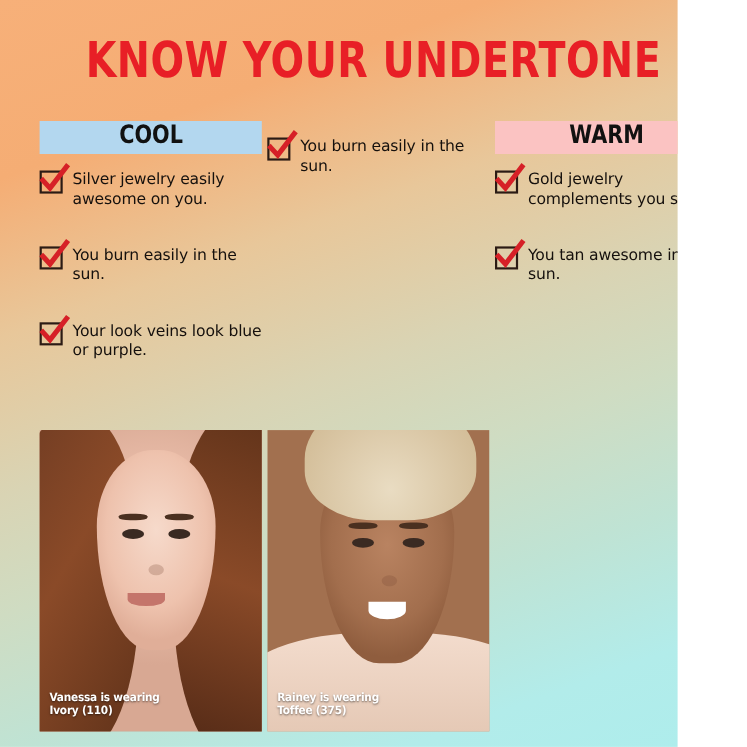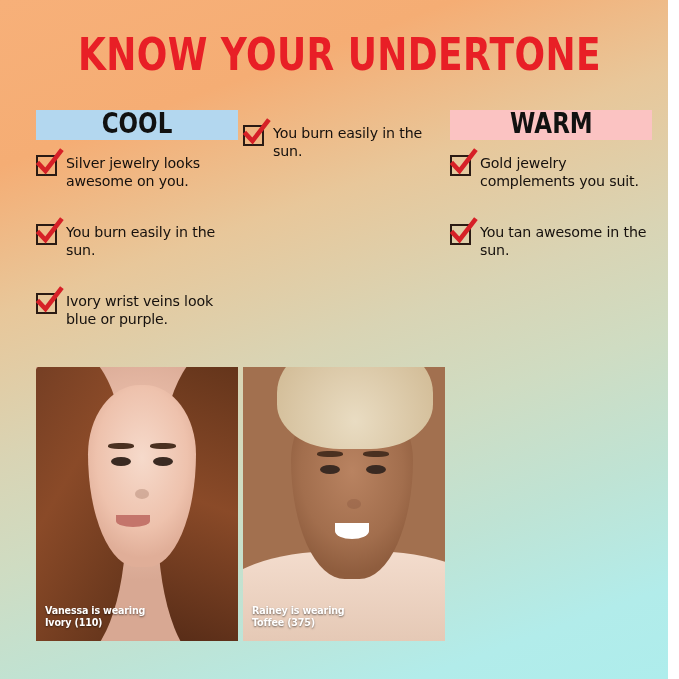--- a/index.html
+++ b/index.html
@@ -2,21 +2,21 @@
 <html><head>
 <meta charset="utf-8">
 <style>
   html, body {
     margin: 0;
     padding: 0;
     background: #ffffff;
   }
   #infographic {
     position: relative;
-    width: 668px;
+    width: 616px;
     height: 679px;
     overflow: hidden;
     font-family: "Liberation Sans", sans-serif;
     background:
       linear-gradient(160deg,
         #f7b079 0%,
         #f5ad74 18%,
         #e8c79a 34%,
         #d9d4b4 50%,
         #cfdcc2 62%,
@@ -52,25 +52,25 @@
     display: flex;
     gap: 5px;
   }
   .column {
     width: 202px;
     flex: 0 0 202px;
   }
   .col-header {
     height: 30px;
     display: flex;
-    align-items: flex-end;
+    align-items: flex-start;
     justify-content: center;
     font-family: "DejaVu Sans", sans-serif;
     font-weight: bold;
-    font-size: 28px;
+    font-size: 23px;
     letter-spacing: 0px;
     color: #111111;
   }
   .col-header span {
     display: inline-block;
     transform: scaleX(0.82);
   }
   .col-header.cool    { background: #b3d7ef; }
   .col-header.neutral { background: #f7d9c0; }
   .col-header.warm    { background: #fbc3c2; }
@@ -121,20 +121,21 @@
     height: 274px;
     display: flex;
     gap: 5px;
   }
   .photo {
     position: relative;
     width: 202px;
     flex: 0 0 202px;
     height: 274px;
     overflow: hidden;
+    margin-top: 24px;
   }
   .caption {
     position: absolute;
     left: 9px;
     bottom: 12px;
     font-family: "DejaVu Sans", sans-serif;
     font-size: 10.4px;
     font-weight: bold;
     line-height: 1.22;
     color: #ffffff;
@@ -245,39 +246,39 @@
         <span>COOL</span>
       </div>
       <div class="items">
 
         <div class="item">
           <span class="checkbox">
             <svg viewBox="0 0 29 29">
                 <path d="M4 15 L10.5 22 L25.5 2.5" fill="none" stroke="#d62027" stroke-width="4.6" stroke-linecap="square"></path>
               </svg>
           </span>
-          <span class="item-text">Silver jewelry looks awesome on you.</span>
+          <span class="item-text">Silver jewelry easily awesome on you.</span>
         </div>
 
         <div class="item">
           <span class="checkbox">
             <svg viewBox="0 0 29 29">
                 <path d="M4 15 L10.5 22 L25.5 2.5" fill="none" stroke="#d62027" stroke-width="4.6" stroke-linecap="square"></path>
               </svg>
           </span>
           <span class="item-text">You burn easily in the sun.</span>
         </div>
 
         <div class="item">
           <span class="checkbox">
             <svg viewBox="0 0 29 29">
                 <path d="M4 15 L10.5 22 L25.5 2.5" fill="none" stroke="#d62027" stroke-width="4.6" stroke-linecap="square"></path>
               </svg>
           </span>
-          <span class="item-text">Ivory wrist veins look blue or purple.</span>
+          <span class="item-text">Your look veins look blue or purple.</span>
         </div>
 
       </div>
     </div>
 
     <div class="column">
       <div class="items">
 
 
         <div class="item">

